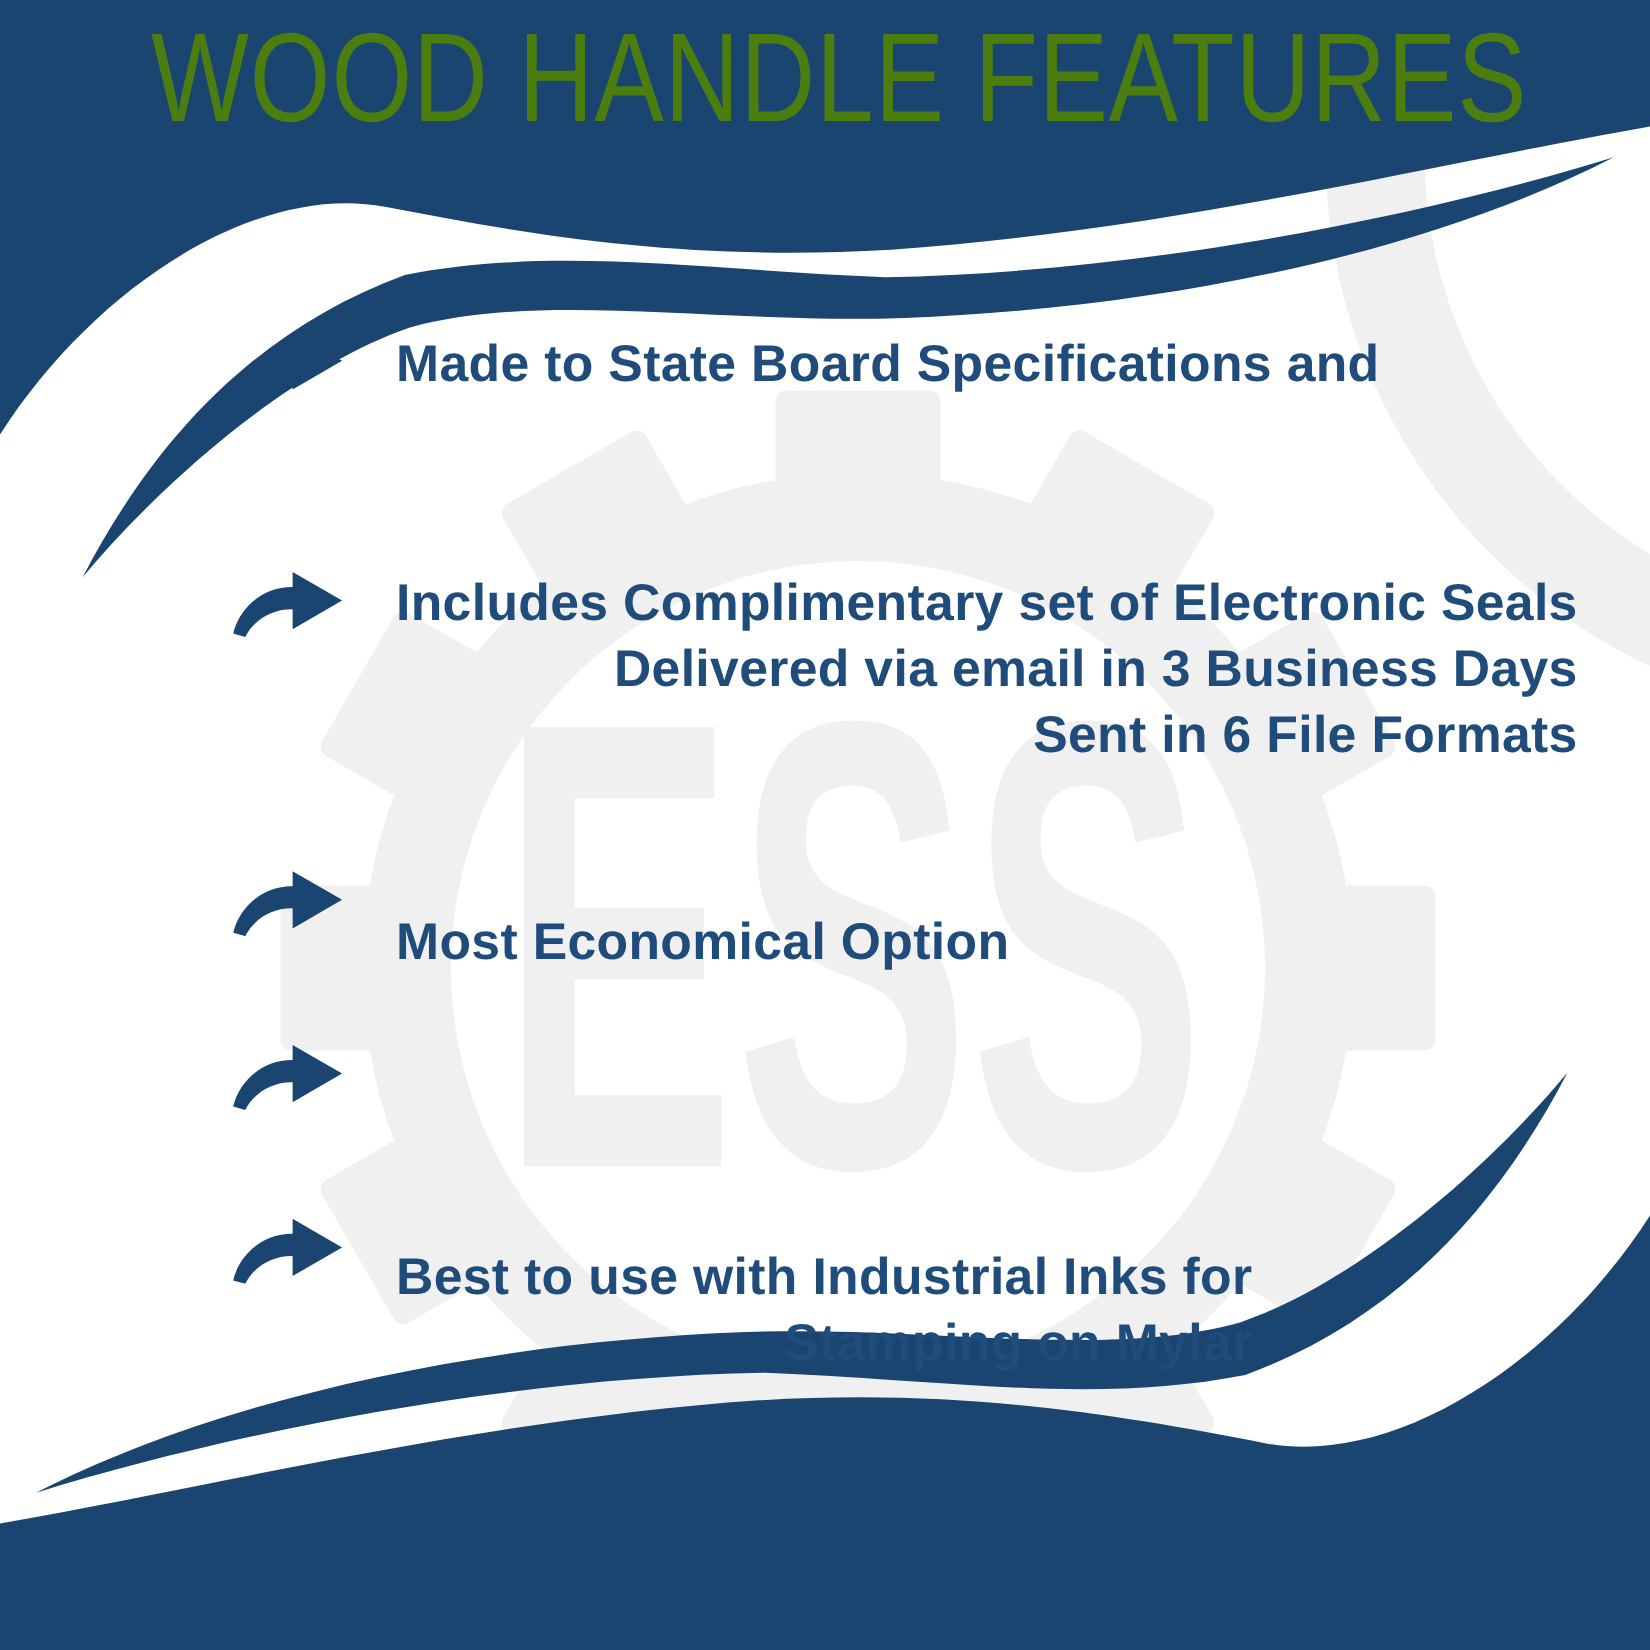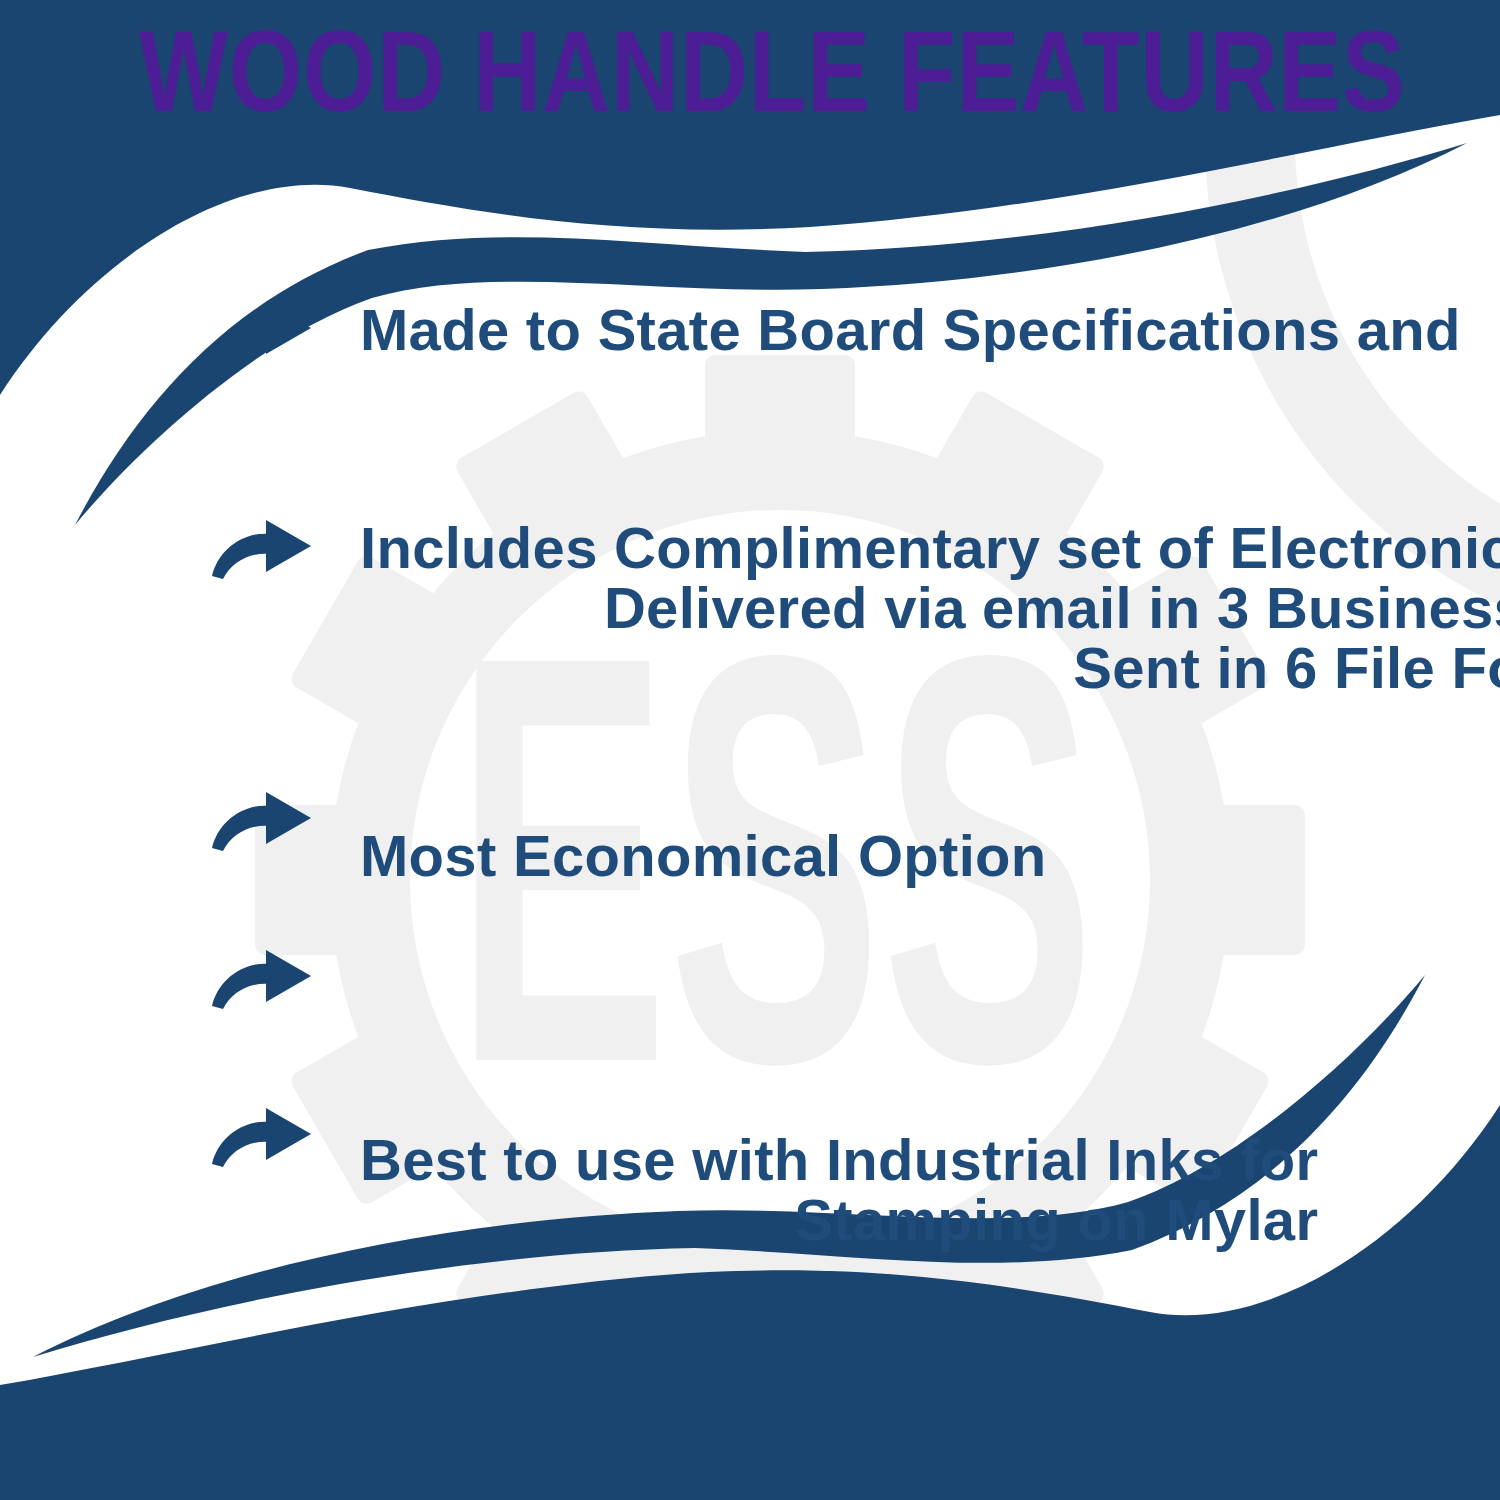--- a/index.html
+++ b/index.html
@@ -8,34 +8,34 @@
     width:1500px;height:1500px;
     margin:0 auto;
     background:#ffffff;
     overflow:hidden;
     font-family:"Liberation Sans", sans-serif;
   }
   .layer{position:absolute;left:0;top:0;width:1500px;height:1500px;display:block;}
   .page-title{
     position:absolute;left:0;top:14px;width:1328px;
     text-align:center;
-    color:#4c1d95;
-    font-size:115px;line-height:115px;font-weight:700;
+    color:#4d7c0f;
+    font-size:115px;line-height:115px;font-weight:400;
     letter-spacing:1px;
     z-index:3;
     white-space:nowrap;
   }
   .page-title .squeeze{display:inline-block;transform:scaleX(0.82);transform-origin:center;}
   .bullet-arrow{
     position:absolute;left:208px;width:104px;height:60px;z-index:3;
   }
   .bullet-text{
     position:absolute;left:360px;z-index:3;
     color:#1f4c7a;
-    font-size:58px;line-height:60px;font-weight:700;
+    font-size:47px;line-height:60px;font-weight:700;
     letter-spacing:0.3px;
     white-space:nowrap;
   }
   .a1{top:301px;} .t1{top:300px;}
   .a2{top:519px;} .t2{top:518px;text-align:right;}
   .a3{top:791px;} .t3{top:826px;}
   .a4{top:949px;} .t4{top:948px;}
   .a5{top:1107px;} .t5{top:1130px;text-align:right;}
   .wm-text{
     font-family:"Liberation Sans", sans-serif;

